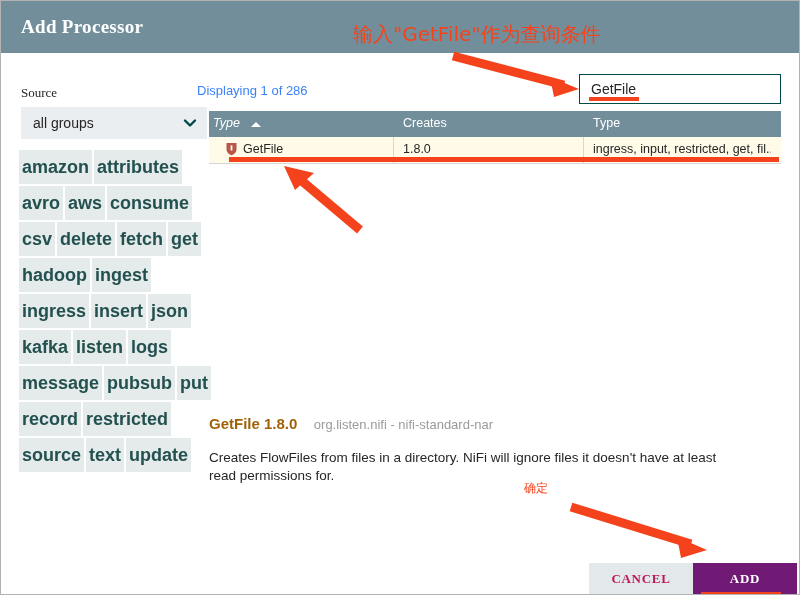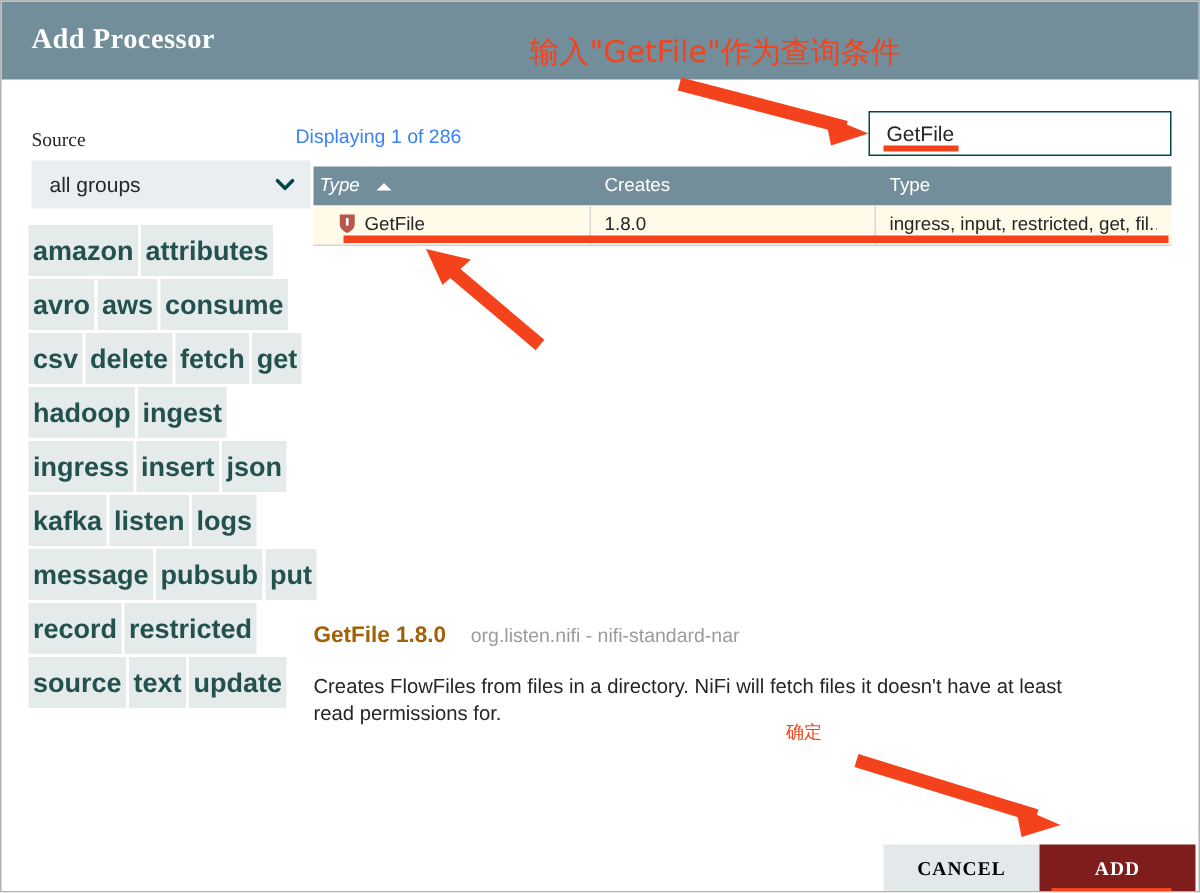--- a/index.html
+++ b/index.html
@@ -230,25 +230,25 @@
     font-family: "Liberation Serif", serif;
     font-weight: bold;
     letter-spacing: 0.7px;
     text-align: center;
     cursor: pointer;
     vertical-align: top;
   }
   #cancel-button {
     width: 104px;
     background: #e3e8eb;
-    color: #000000;
+    color: #be185d;
   }
   #add-button {
     width: 104px;
-    background: #7f1d1d;
+    background: #701a75;
     color: #ffffff;
   }
   
   .anno-text {
     position: absolute;
     color: #f4431c;
     font-family: "DejaVu Sans", sans-serif;
     white-space: nowrap;
   }
   #anno-top-text {
@@ -333,21 +333,21 @@
       <span class="colsep" style="left:184px"></span>
       <span class="td c1">1.8.0</span>
       <span class="colsep" style="left:374px"></span>
       <span class="td c2">ingress, input, restricted, get, fil...</span>
     </div>
   </div>
 
   <div id="detail">
     <span id="detail-title">GetFile 1.8.0</span>
     <span id="detail-bundle">org.listen.nifi - nifi-standard-nar</span>
-    <div id="detail-desc">Creates FlowFiles from files in a directory. NiFi will fetch files it doesn't have at least read permissions for.</div>
+    <div id="detail-desc">Creates FlowFiles from files in a directory. NiFi will ignore files it doesn't have at least read permissions for.</div>
   </div>
 
   <div id="btn-bar">
     <div id="cancel-button" class="dlg-btn">CANCEL</div><div id="add-button" class="dlg-btn">ADD</div>
   </div>
 
   <div class="anno-text" id="anno-top-text">输入"GetFile"作为查询条件</div>
   <div class="anno-text" id="anno-confirm-text">确定</div>
 
   <div class="anno-underline" id="ul-search"></div>

